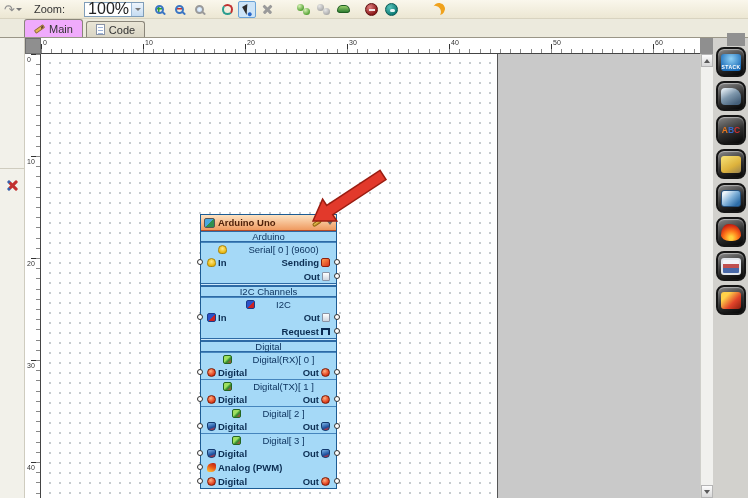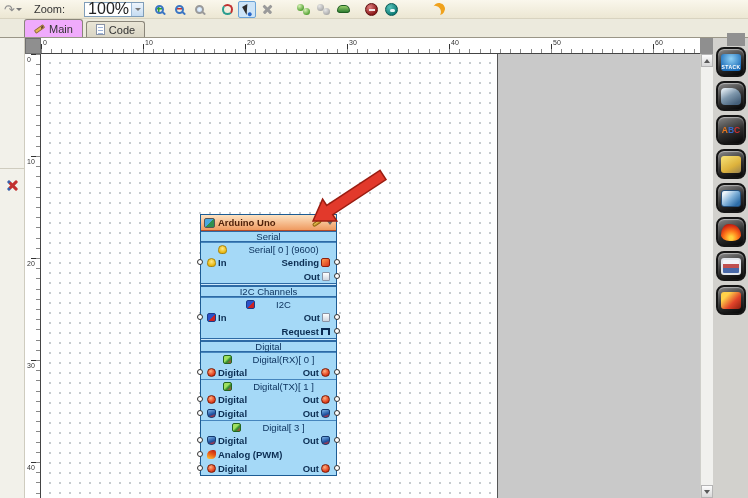--- a/index.html
+++ b/index.html
@@ -251,21 +251,21 @@
   <div class="doc" data-name="document-area"></div>
 
   <div class="block" data-name="arduino-uno-block">
     <div class="blk-header" data-name="block-header">
       <i class="board-ic" data-name="board-icon"></i>
       <span class="blk-title" data-name="block-title">Arduino Uno</span>
       <i class="wrench" data-name="wrench-icon"></i>
       <i class="dd-arr" data-name="chevron-down-icon"></i>
     </div>
     <div id="blk-body" data-name="block-body">
-        <div class="sec-title" data-name="section-title">Serial</div>
+        <div class="sec-title" data-name="section-title">Arduino</div>
         <div class="chan-name" data-name="channel-title">
           <i class="pic ic-lamp" data-name="lamp-icon"></i>
           <span>Serial[ 0 ] (9600)</span>
         </div>
         <div class="pin-row" data-name="pin-row">
           <i class="conn l" data-name="pin-connector"></i>
           <div class="pl">
             <i class="pic ic-lamp" data-name="lamp-icon"></i>
             <span>In</span>
           </div>
@@ -333,20 +333,24 @@
           <i class="conn l" data-name="pin-connector"></i>
           <div class="pl">
             <i class="pic ic-dig" data-name="dig-icon"></i>
             <span>Digital</span>
           </div>
           <div class="pr">
             <span>Out</span>
             <i class="pic ic-dig" data-name="dig-icon"></i>
           </div>
           <i class="conn r" data-name="pin-connector"></i>
+        </div>
+        <div class="chan-name" data-name="channel-title">
+          <i class="pic ic-chan" data-name="chan-icon"></i>
+          <span>Digital[ 2 ]</span>
         </div>
         <div class="pin-row" data-name="pin-row">
           <i class="conn l" data-name="pin-connector"></i>
           <div class="pl">
             <i class="pic ic-hat" data-name="hat-icon"></i>
             <span>Digital</span>
           </div>
           <div class="pr">
             <span>Out</span>
             <i class="pic ic-hat" data-name="hat-icon"></i>

